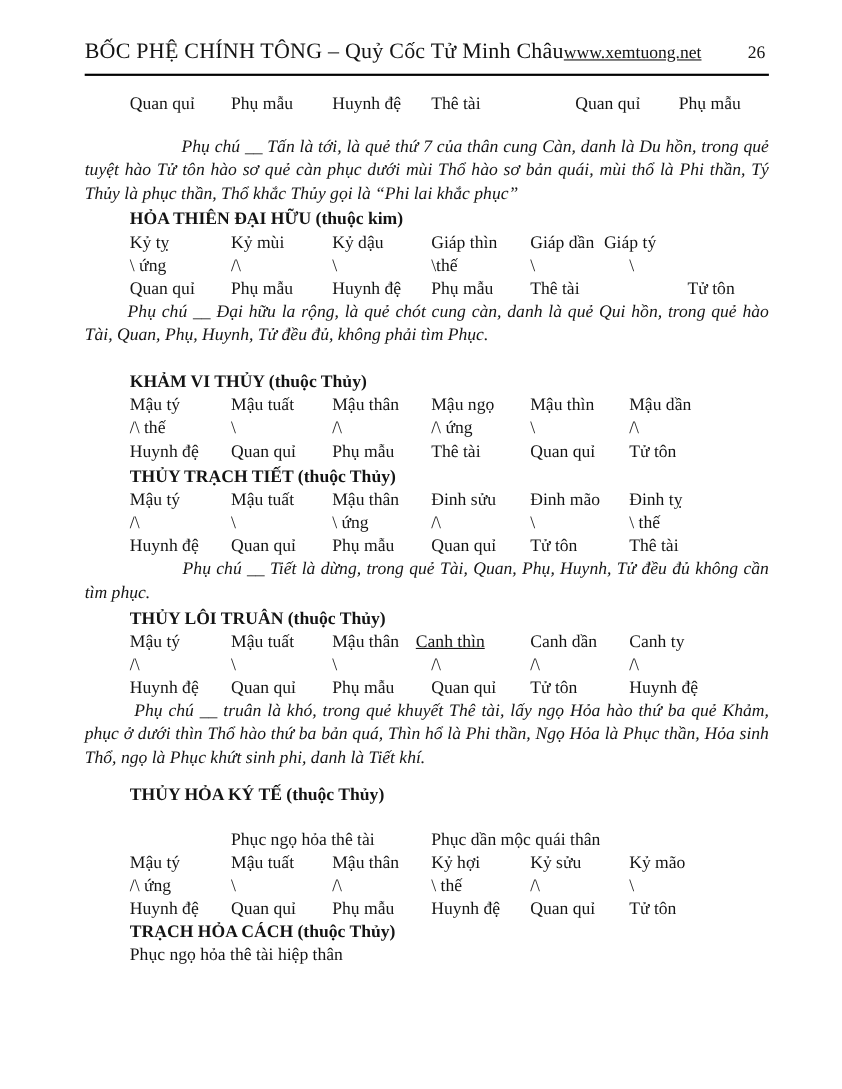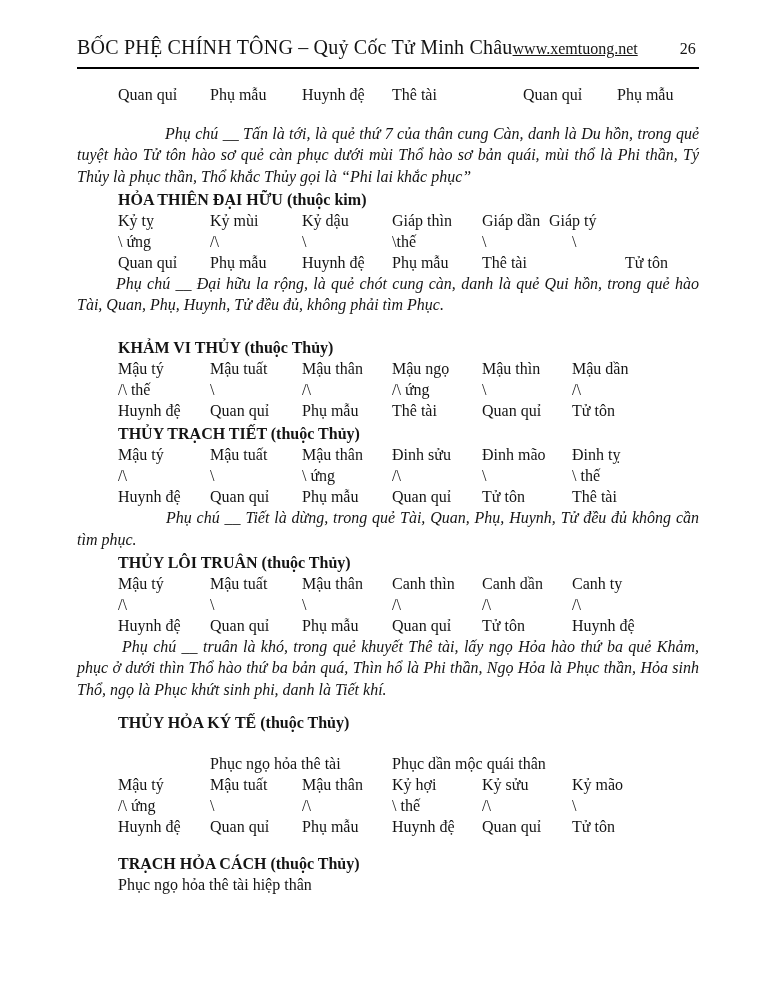--- a/index.html
+++ b/index.html
@@ -141,21 +141,21 @@
           <span class="cell" style="left: 495px;">Thê tài</span>
         </div>
         <p class="note" style="text-indent: 89px;">Phụ chú __ Tiết là dừng, trong quẻ Tài, Quan, Phụ, Huynh, Tử đều đủ không cần tìm phục.</p>
       </section>
       <section>
         <div class="sec-title">THỦY LÔI TRUÂN (thuộc Thủy)</div>
         <div class="trow">
           <span class="cell" style="left: 41px;">Mậu tý</span>
           <span class="cell" style="left: 133px;">Mậu tuất</span>
           <span class="cell" style="left: 225px;">Mậu thân</span>
-          <span class="cell" style="left: 315px;">Canh thìn</span>
+          <span class="cell" style="left: 301px; text-decoration: underline;">Canh thìn</span>
           <span class="cell" style="left: 405px;">Canh dần</span>
           <span class="cell" style="left: 495px;">Canh ty</span>
         </div>
         <div class="trow">
           <span class="cell" style="left: 41px;">/\</span>
           <span class="cell" style="left: 133px;">\</span>
           <span class="cell" style="left: 225px;">\</span>
           <span class="cell" style="left: 315px;">/\</span>
           <span class="cell" style="left: 405px;">/\</span>
           <span class="cell" style="left: 495px;">/\</span>
@@ -195,18 +195,18 @@
         <div class="trow">
           <span class="cell" style="left: 41px;">Huynh đệ</span>
           <span class="cell" style="left: 133px;">Quan quỉ</span>
           <span class="cell" style="left: 225px;">Phụ mẫu</span>
           <span class="cell" style="left: 315px;">Huynh đệ</span>
           <span class="cell" style="left: 405px;">Quan quỉ</span>
           <span class="cell" style="left: 495px;">Tử tôn</span>
         </div>
       </section>
       <section>
-        <div class="sec-title" style="margin-top: 16px;">TRẠCH HỎA CÁCH (thuộc Thủy)</div>
+        <div class="sec-title" style="margin-top: 0;">TRẠCH HỎA CÁCH (thuộc Thủy)</div>
         <div class="body-line">Phục ngọ hỏa thê tài hiệp thân</div>
       </section>
     </main>
 
 </div>
 
 </body></html>

